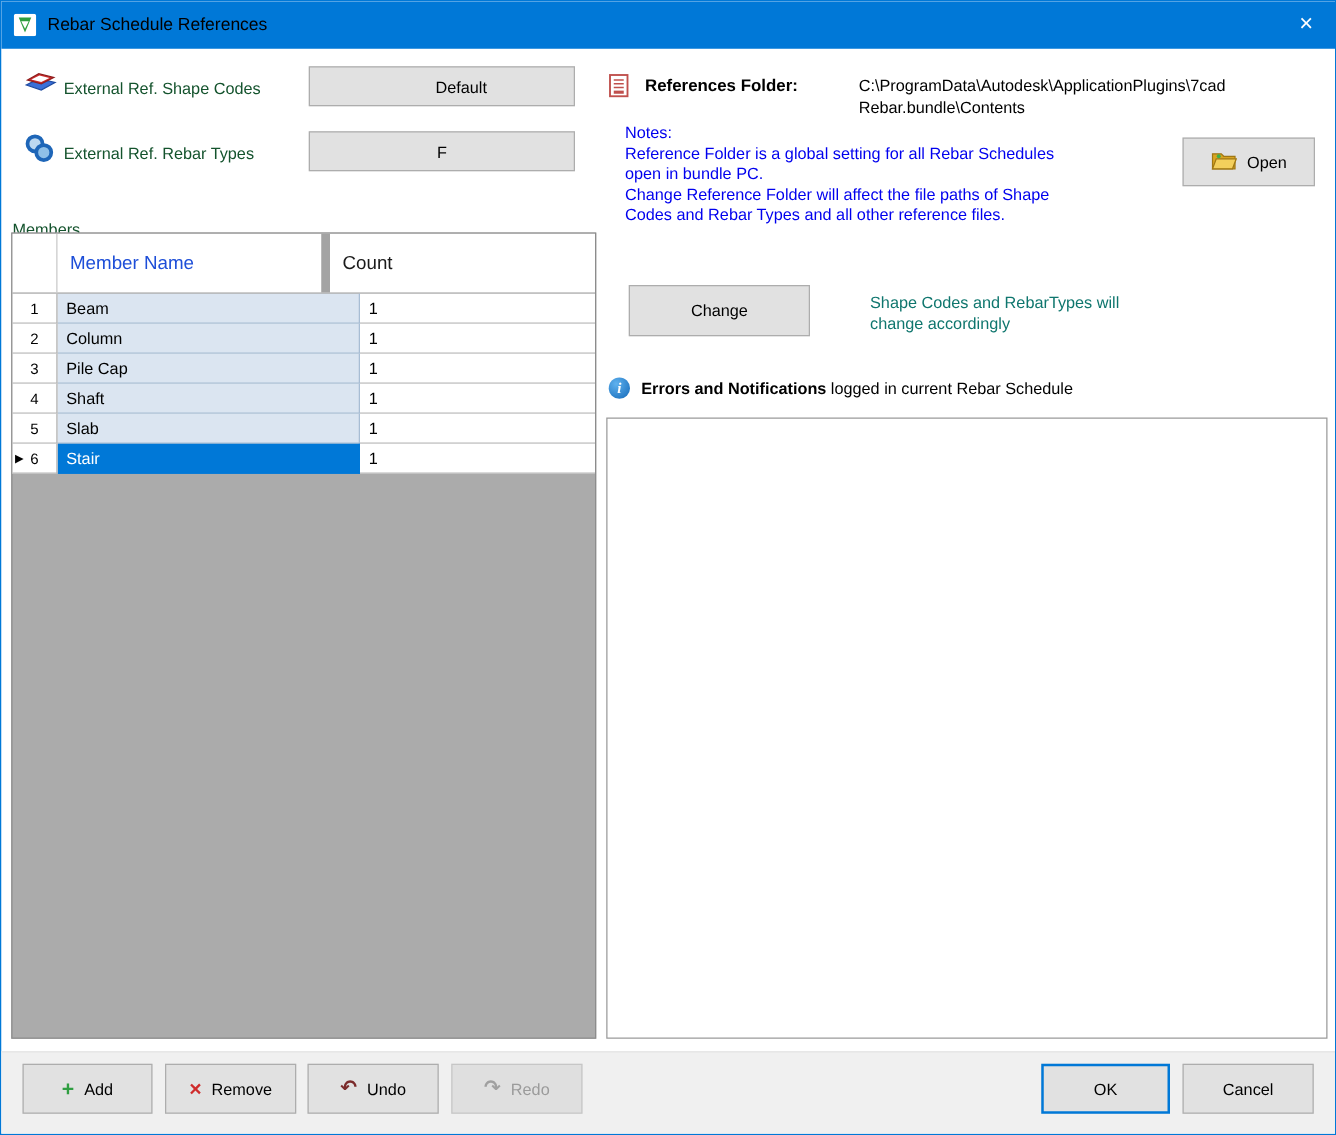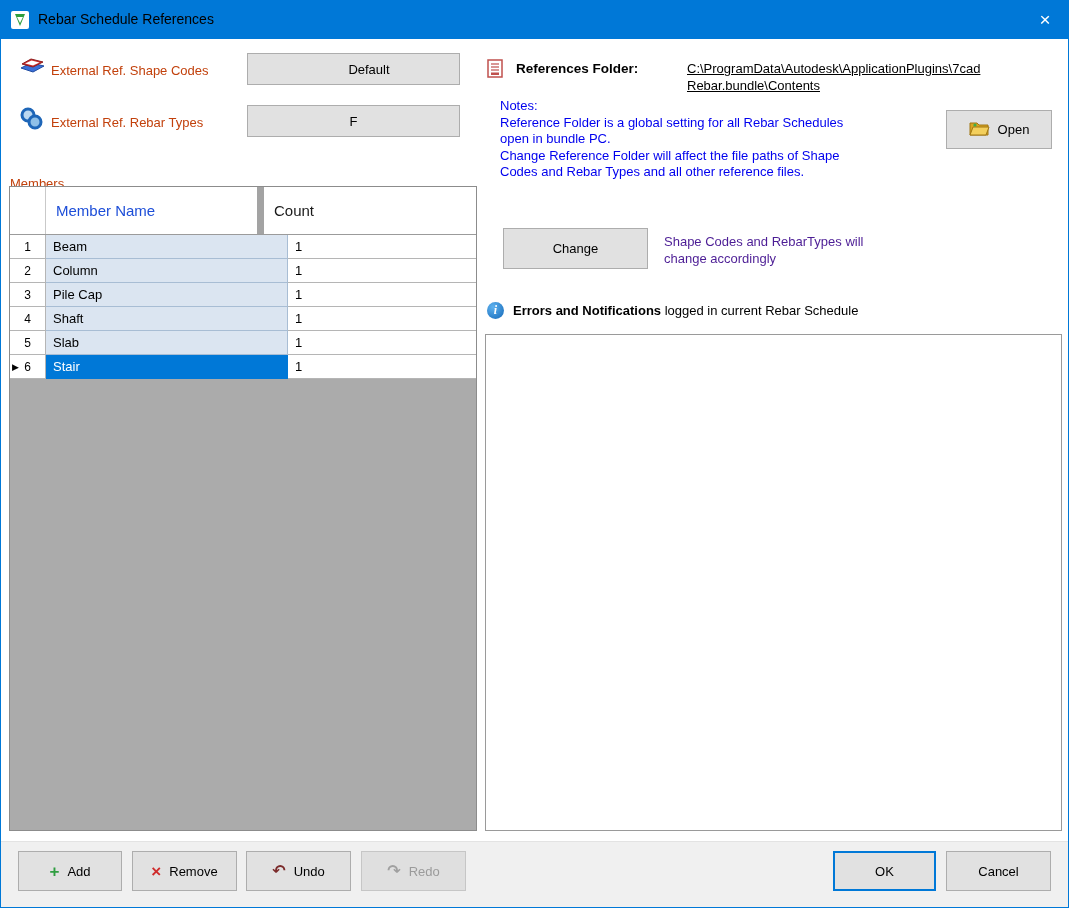--- a/index.html
+++ b/index.html
@@ -14,44 +14,44 @@
   .win-title { position:absolute; left:37px; top:10px; color:#000000; font-size:14px; }
   .close-btn { position:absolute; right:0; top:0; width:46px; height:38px; color:#ffffff;
     font-size:19px; display:flex; align-items:center; justify-content:center; cursor:pointer; }
   
   .btn { position:absolute; background:#e1e1e1; border:1px solid #adadad; font-size:13px;
     color:#000; display:flex; align-items:center; justify-content:center; gap:8px;
     font-family:inherit; cursor:pointer; }
   .btn.disabled { background:#dfdfdf; border-color:#c6c6c6; color:#9b9b9b; cursor:default; }
   .btn.default-btn { border:2px solid #0078d7; }
   
-  .lbl { position:absolute; font-size:13px; color:#c2410c; }
+  .lbl { position:absolute; font-size:13px; color:#14532d; }
   .ref-icon { position:absolute; }
   
   .grid { position:absolute; left:8px; top:185px; width:468px; height:645px;
     background:#ababab; border:1px solid #8c8c8c; }
   .grid-header { display:flex; height:48px; background:#ffffff; border-bottom:1px solid #9b9b9b; }
   .gh-sel { width:36px; border-right:1px solid #c9c9c9; }
   .gh-name { width:218px; border-right:7px solid #a3a3a3; font-size:15px; color:#1d4ed8;
     display:flex; align-items:center; padding-left:10px; }
   .gh-count { flex:1; font-size:15px; color:#1a1a1a; display:flex; align-items:center; padding-left:10px; }
   .grid-row { display:flex; height:24px; }
   .c-sel { width:36px; background:#ffffff; border-right:1px solid #b5b5b5; border-bottom:1px solid #b5b5b5;
     display:flex; align-items:center; justify-content:center; font-size:12px; position:relative; }
   .c-name { width:242px; background:#dbe5f1; border-right:1px solid #a8bdd4; border-bottom:1px solid #a8bdd4;
     display:flex; align-items:center; padding-left:7px; font-size:13px; color:#000; }
   .c-count { flex:1; background:#ffffff; border-bottom:1px solid #b5b5b5;
     display:flex; align-items:center; padding-left:7px; font-size:13px; color:#000; }
   .grid-row.selected .c-name { background:#0078d7; color:#ffffff; border-right-color:#0078d7; border-bottom-color:#0078d7; }
   .row-marker { position:absolute; left:2px; top:50%; transform:translateY(-50%); font-size:9px; color:#000; }
   
   .ref-folder-label { position:absolute; left:515px; top:60px; font-size:13.5px; font-weight:bold; color:#000; }
-  .ref-folder-value { position:absolute; left:686px; top:59px; width:322px; font-size:13px; line-height:17px; color:#000;text-decoration:underline; }
+  .ref-folder-value { position:absolute; left:686px; top:59px; width:322px; font-size:13px; line-height:17px; color:#000; }
   .notes { position:absolute; left:499px; top:97px; width:358px; color:#0000ee; font-size:13px; line-height:16.5px; }
-  .change-note { position:absolute; left:663px; top:232px; width:232px; font-size:13px; line-height:17px; color:#4c1d95; }
+  .change-note { position:absolute; left:695px; top:232px; width:232px; font-size:13px; line-height:17px; color:#0f766e; }
   .info-icon { position:absolute; left:486px; top:301px; width:17px; height:17px; border-radius:50%;
     background:radial-gradient(circle at 35% 30%, #5fb2ef, #1368b8); color:#fff;
     font-family:"Liberation Serif","DejaVu Serif",serif; font-style:italic; font-weight:bold; font-size:12px;
     display:flex; align-items:center; justify-content:center; }
   .errors-label { position:absolute; left:512px; top:302px; font-size:13px; color:#000000; }
   .errors-label .bold { font-weight:bold; }
   .log-box { position:absolute; left:484px; top:333px; width:577px; height:497px;
     background:#ffffff; border:1px solid #9a9a9a; }
   
   .footer { position:absolute; left:0; bottom:0; width:100%; height:66px; background:#f0f0f0; border-top:1px solid #e3e3e3; }

